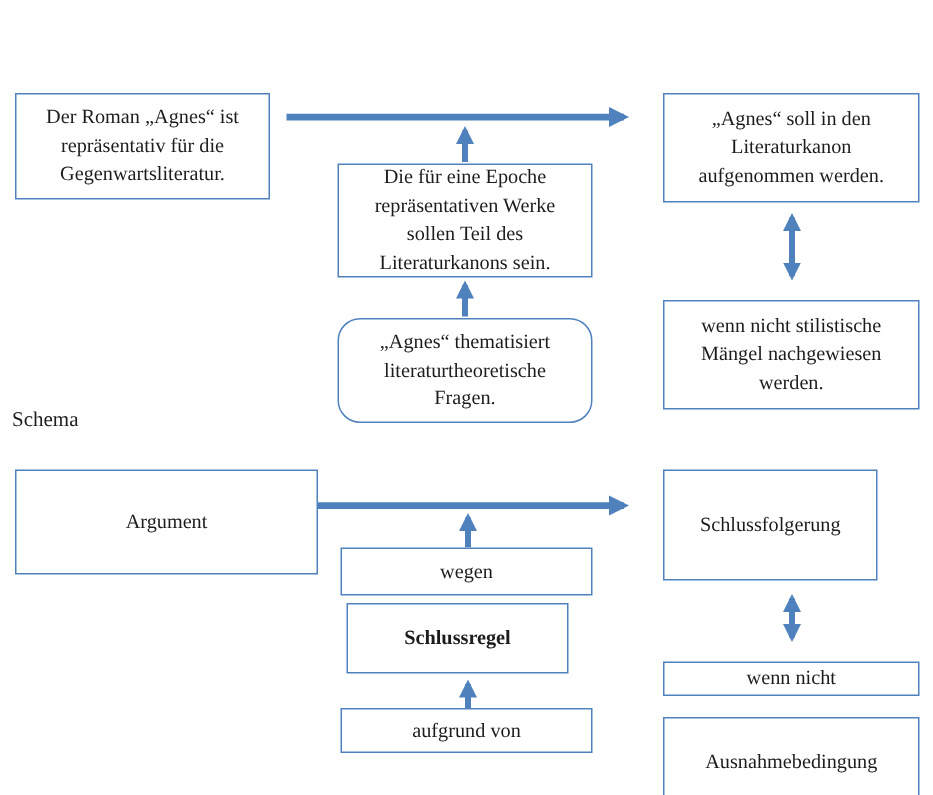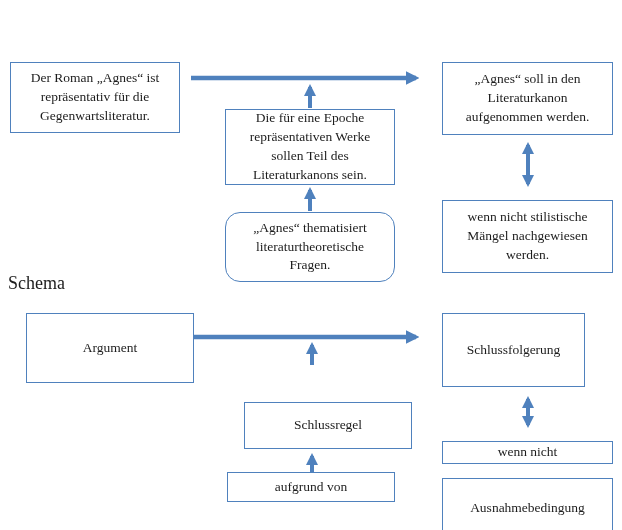--- a/index.html
+++ b/index.html
@@ -28,21 +28,21 @@
     box-sizing:border-box;
     border:1.5px solid var(--accent);
     background:#ffffff;
     display:flex;align-items:center;justify-content:center;
     text-align:center;
     font-size:13.5px;line-height:1.4;
     padding:2px 8px;
   }
   .section-label{
     position:absolute;
-    font-size:18px;
+    font-size:14px;
     line-height:1.2;
     text-align:center;
   }
 </style>
 </head>
 <body>
 
 <div class="canvas">
 
   <svg class="arrows" viewBox="0 0 622 530">
@@ -66,24 +66,25 @@
   <div class="box" style="left:225px;top:64px;width:170px;height:76px;">Die für eine Epoche repräsentativen Werke sollen Teil des Literaturkanons sein.</div>
 
   <div class="box" style="left:225px;top:167px;width:170px;height:70px;border-radius:15px;">„Agnes“ thematisiert literaturtheoretische Fragen.</div>
 
   <div class="box" style="left:442px;top:17px;width:171px;height:73px;">„Agnes“ soll in den Literaturkanon aufgenommen werden.</div>
 
   <div class="box" style="left:442px;top:155px;width:171px;height:73px;">wenn nicht stilistische Mängel nachgewiesen werden.</div>
 
   <div class="section-label" style="left:8px;top:228px;">Schema</div>
 
-  <div class="box" style="left:26px;top:268px;width:168px;height:70px;">Argument</div>
+  <div class="box" style="left:10px;top:268px;width:202px;height:70px;">Argument</div>
 
+  <div class="box" style="left:227px;top:320px;width:168px;height:32px;">wegen</div>
 
-  <div class="box" style="left:244px;top:357px;width:168px;height:47px;">Schlussregel</div>
+  <div class="box" style="left:231px;top:357px;width:148px;height:47px;font-weight:bold;">Schlussregel</div>
 
   <div class="box" style="left:227px;top:427px;width:168px;height:30px;">aufgrund von</div>
 
 
   <div class="box" style="left:442px;top:268px;width:143px;height:74px;">Schlussfolgerung</div>
 
   <div class="box" style="left:442px;top:396px;width:171px;height:23px;">wenn nicht</div>
 
   <div class="box" style="left:442px;top:433px;width:171px;height:60px;">Ausnahmebedingung</div>
 

